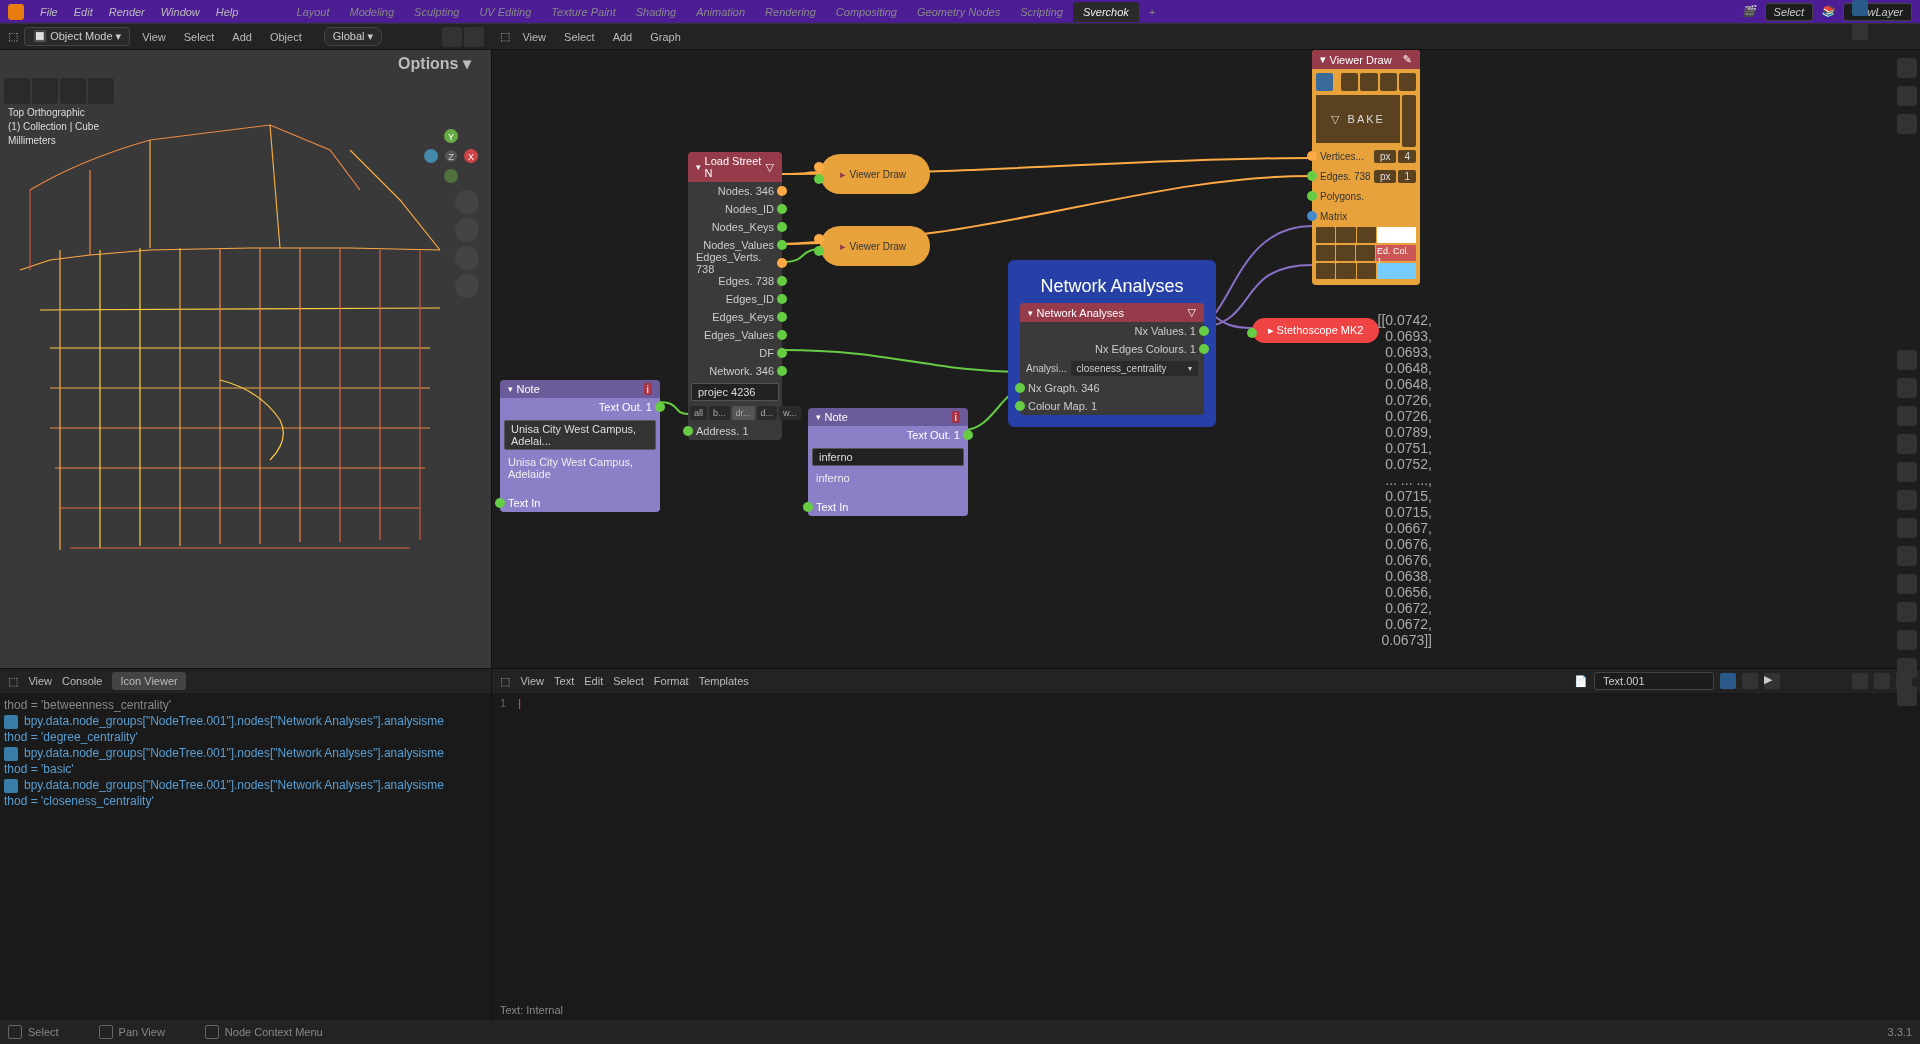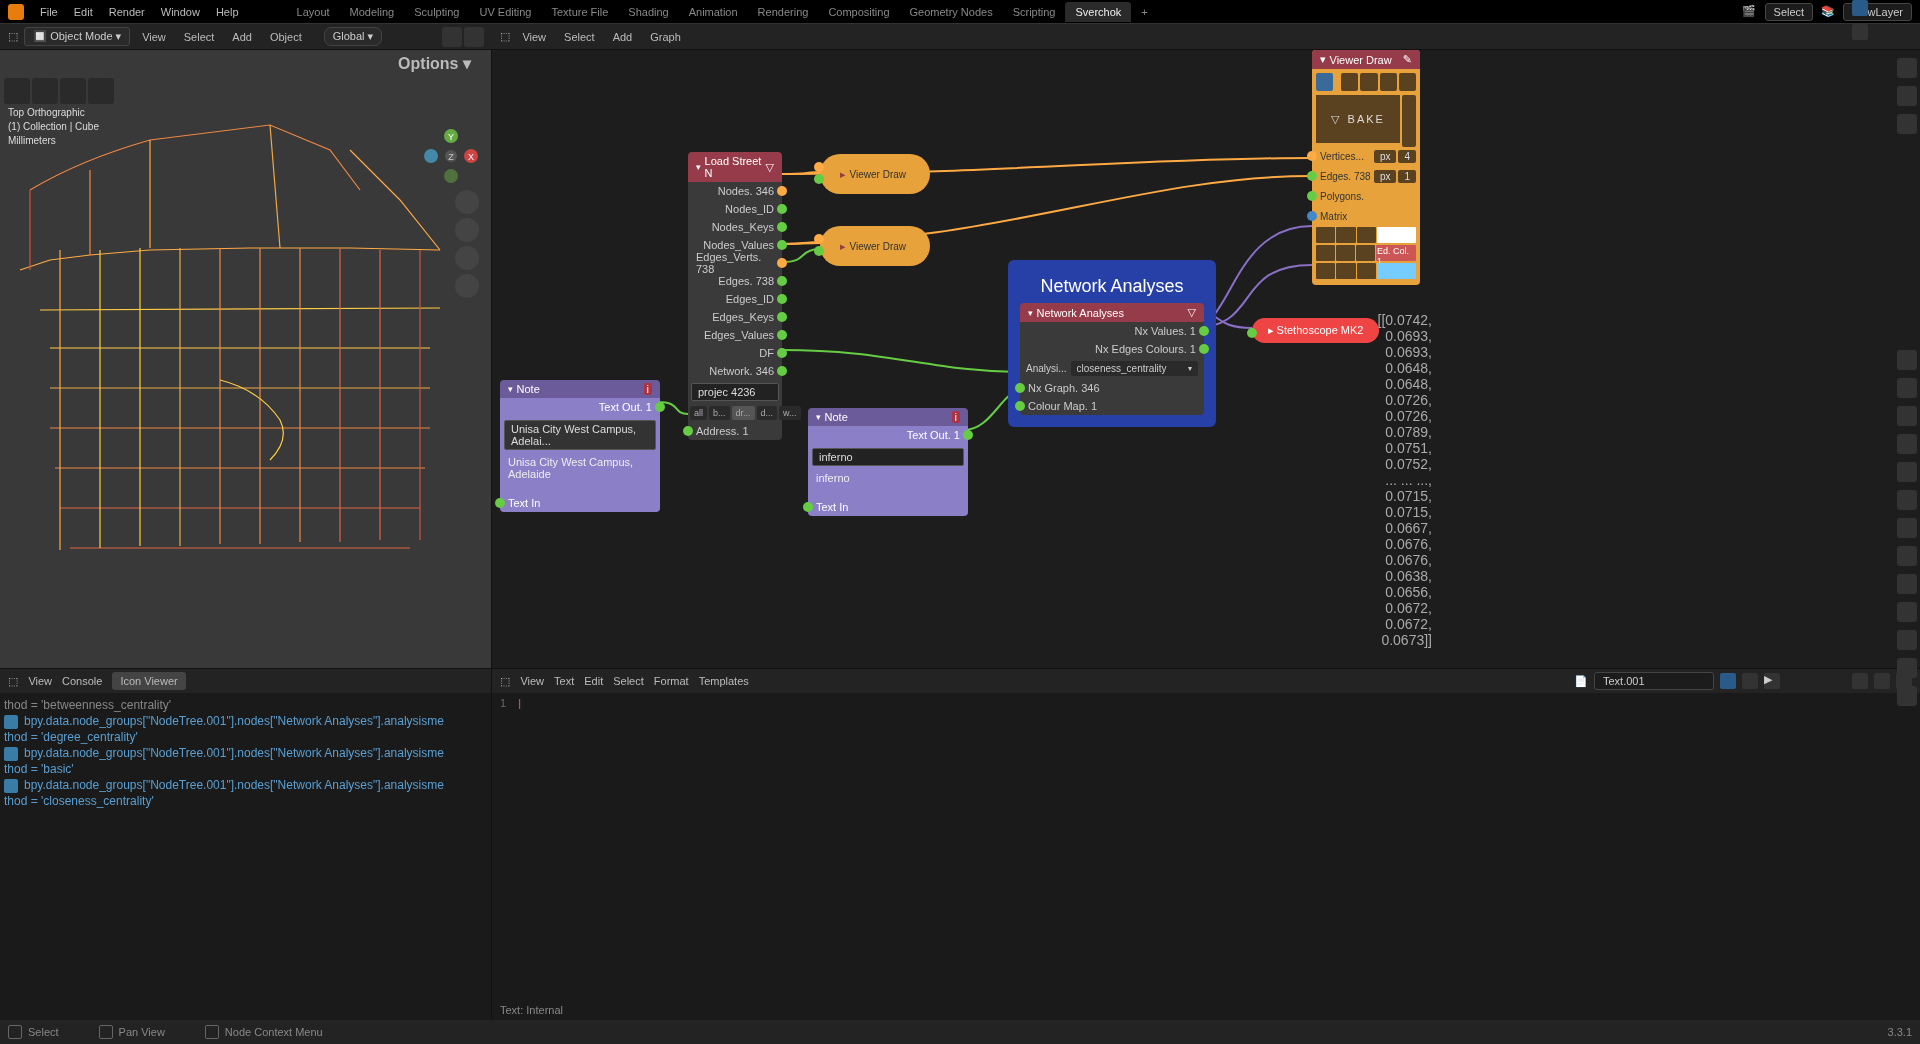--- a/index.html
+++ b/index.html
@@ -1,19 +1,19 @@
 <!DOCTYPE html>
 <html><head>
 <meta charset="utf-8">
 <style>
 * { margin: 0; padding: 0; box-sizing: border-box; font-family: sans-serif; }
 body { background: #1a1a1a; color: #ccc; font-size: 11px; overflow: hidden; width: 1920px; height: 1044px; position: relative; }
 
 
-.menubar { height: 24px; background: #000000; display: flex; align-items: center; padding: 0 8px; border-bottom: 1px solid #333; }
+.menubar { height: 24px; background: #4c1d95; display: flex; align-items: center; padding: 0 8px; border-bottom: 1px solid #333; font-style: italic; }
 .menubar .logo { width: 16px; height: 16px; background: #e87d0d; border-radius: 3px; margin-right: 8px; }
 .menubar .item { padding: 0 8px; cursor: pointer; color: #bbb; }
 .menubar .tabs { display: flex; margin-left: 40px; gap: 0; }
 .menubar .tab { padding: 4px 10px; color: #888; cursor: pointer; }
 .menubar .tab.active { background: #2a2a2a; color: #eee; border-radius: 3px 3px 0 0; }
 .menubar .right { margin-left: auto; display: flex; align-items: center; gap: 8px; }
 .menubar .field { background: #1c1c1c; border: 1px solid #444; padding: 2px 8px; border-radius: 3px; color: #ccc; }
 
 
 .toolbar2 { height: 26px; background: #232323; display: flex; align-items: center; padding: 0 8px; border-bottom: 1px solid #111; gap: 6px; }
@@ -118,21 +118,21 @@
   <div class="item">File</div>
   <div class="item">Edit</div>
   <div class="item">Render</div>
   <div class="item">Window</div>
   <div class="item">Help</div>
   <div class="tabs">
     <div class="tab">Layout</div>
     <div class="tab">Modeling</div>
     <div class="tab">Sculpting</div>
     <div class="tab">UV Editing</div>
-    <div class="tab">Texture File</div>
+    <div class="tab">Texture Paint</div>
     <div class="tab">Shading</div>
     <div class="tab">Animation</div>
     <div class="tab">Rendering</div>
     <div class="tab">Compositing</div>
     <div class="tab">Geometry Nodes</div>
     <div class="tab">Scripting</div>
     <div class="tab active">Sverchok</div>
     <div class="tab">+</div>
   </div>
   <div class="right">

